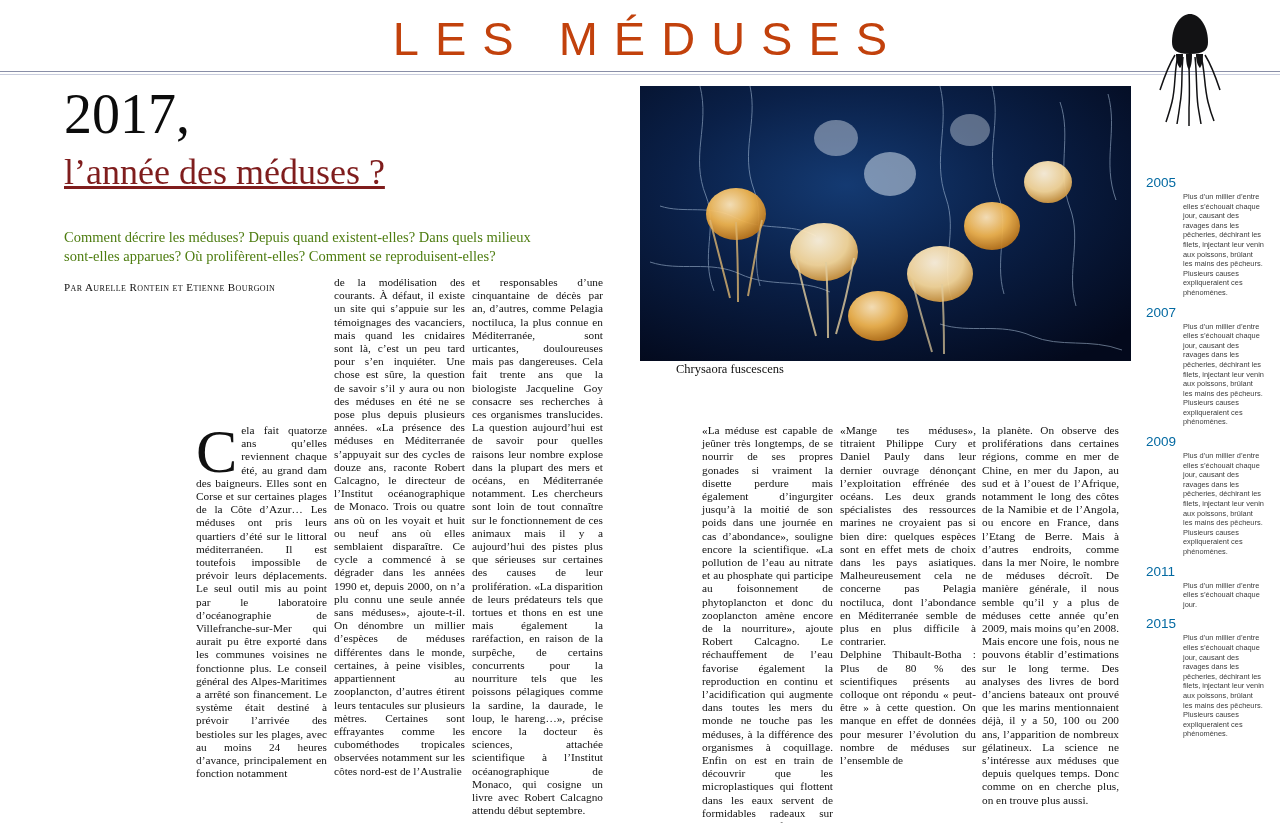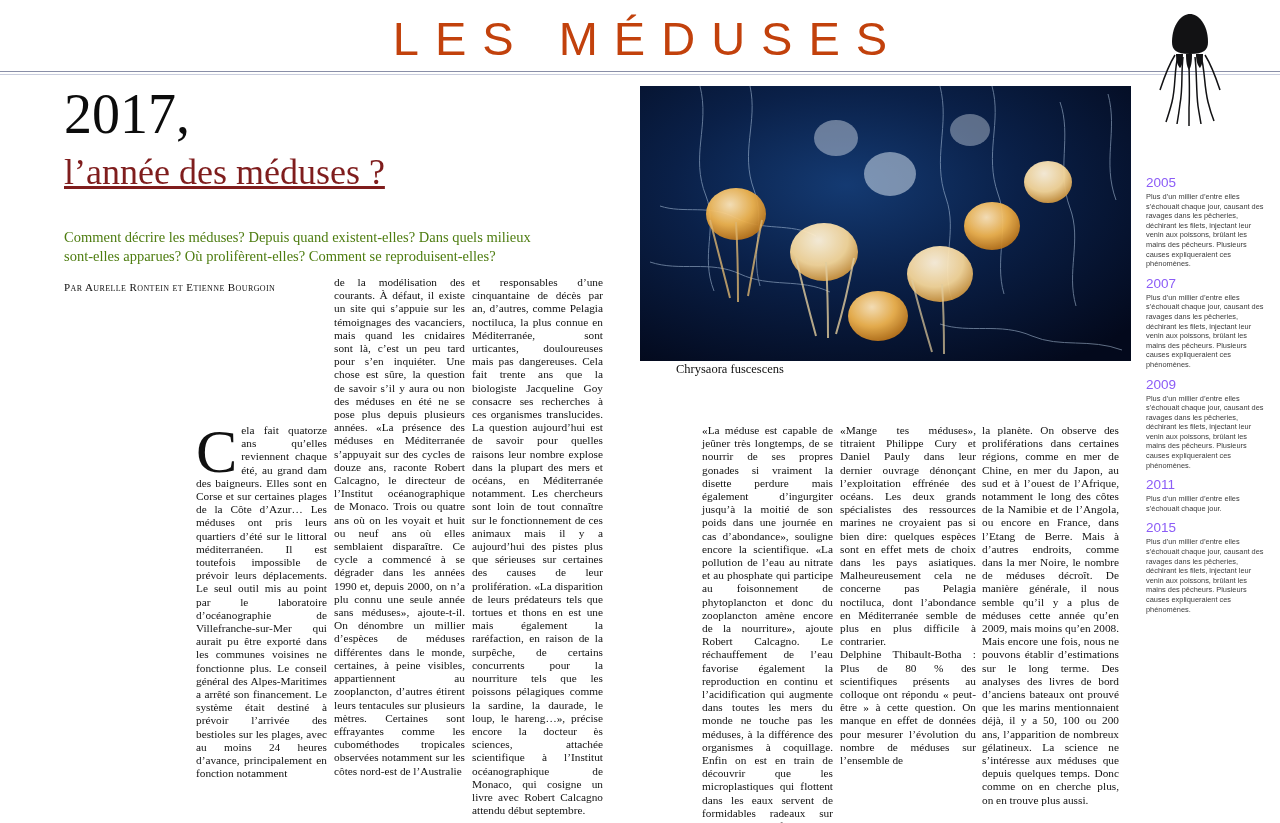--- a/index.html
+++ b/index.html
@@ -113,27 +113,28 @@
     font-family:"Liberation Sans", sans-serif;
   }
   .sidebar-title{
     font-size:11.6px;line-height:14.5px;
     color:#15151c;font-weight:400;
     margin-bottom:9px;
     letter-spacing:0.1px;
   }
   .sb-year{
     font-size:13.5px;line-height:15px;
-    color:#8b5cf6;
+    color:#0369a1;
     margin-top:7px;
   }
   .sb-body{
     font-size:7.4px;line-height:9.6px;
     color:#3b3b3b;
     margin-top:2px;
+    margin-left:37px;
   }
 </style>
 </head>
 <body>
 
 <div class="page">
 
   <div class="masthead">
     <div class="masthead-title">LES MÉDUSES</div>
     <div class="masthead-rule"></div>

